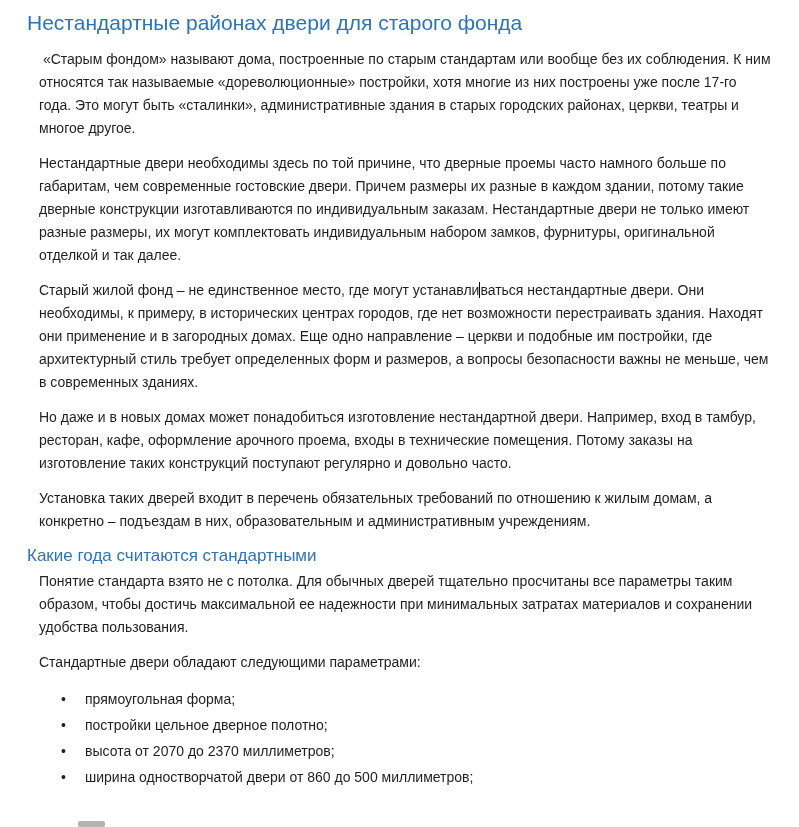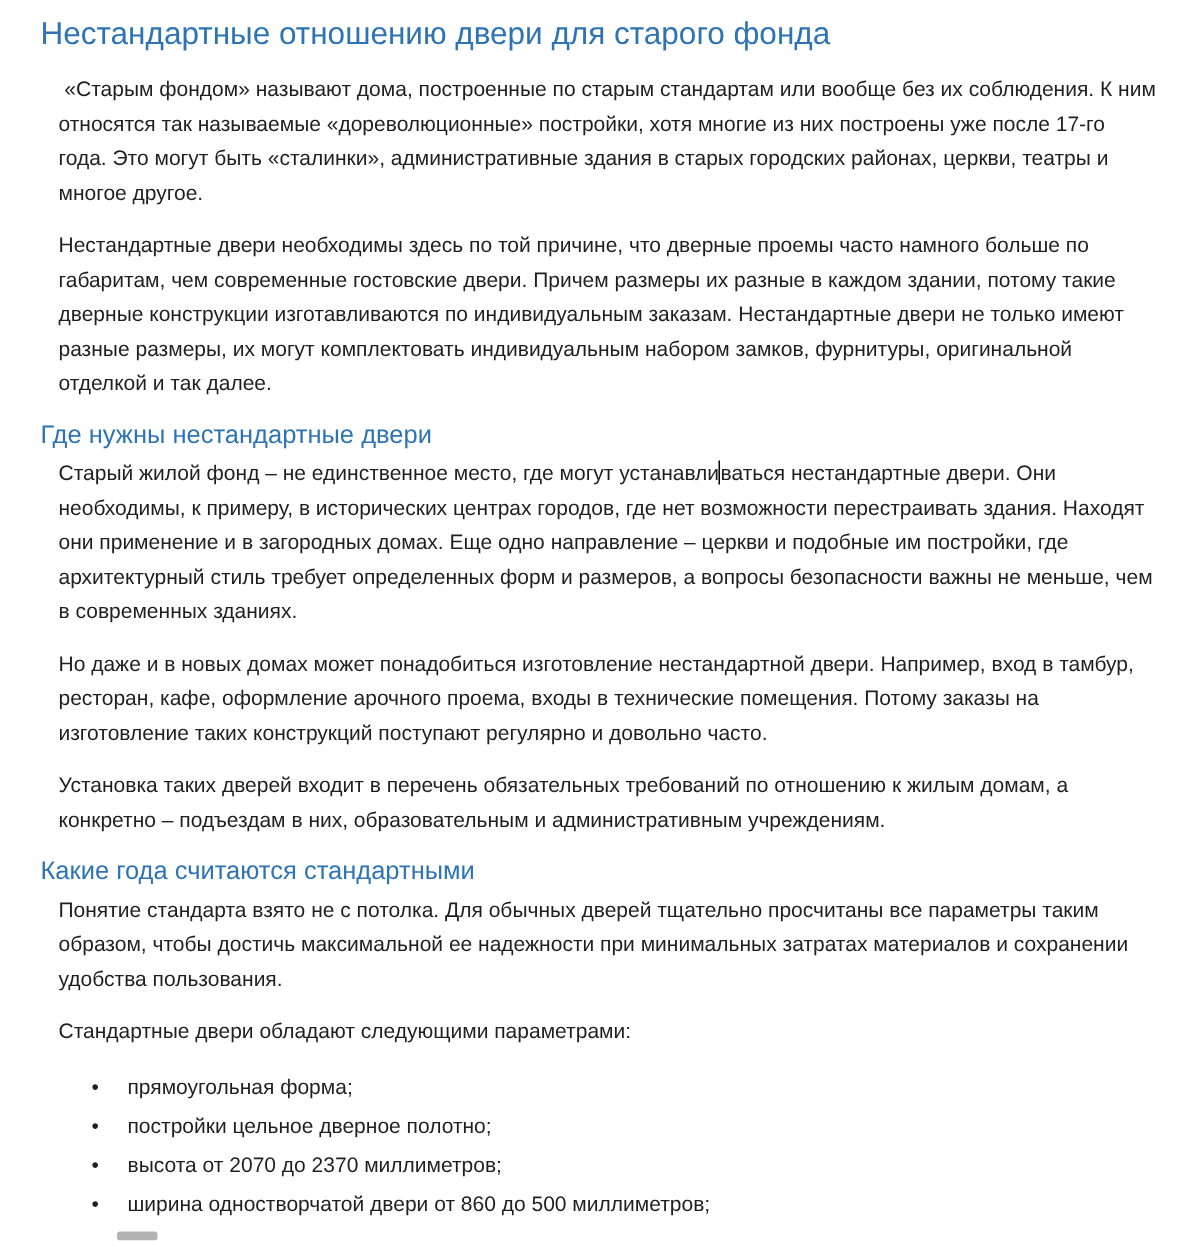--- a/index.html
+++ b/index.html
@@ -69,27 +69,26 @@
     background: #9a9a9a;
     border-radius: 2px;
     opacity: 0.75;
   }
 </style>
 </head>
 <body>
 
 <div class="page">
 
-  <h1 class="doc-title">Нестандартные отношению двери для старого фонда</h1>
+  <h1 class="doc-title">Нестандартные районах двери для старого фонда</h1>
 
   <p class="doc-paragraph"> «Старым фондом» называют дома, построенные по старым стандартам или вообще без их соблюдения. К ним относятся так называемые «дореволюционные» постройки, хотя многие из них построены уже после 17-го года. Это могут быть «сталинки», административные здания в старых городских районах, церкви, театры и многое другое.</p>
 
   <p class="doc-paragraph">Нестандартные двери необходимы здесь по той причине, что дверные проемы часто намного больше по габаритам, чем современные гостовские двери. Причем размеры их разные в каждом здании, потому такие дверные конструкции изготавливаются по индивидуальным заказам. Нестандартные двери не только имеют разные размеры, их могут комплектовать индивидуальным набором замков, фурнитуры, оригинальной отделкой и так далее.</p>
 
-  <h2 class="doc-heading">Где нужны нестандартные двери</h2>
 
   <p class="doc-paragraph"><span>Старый жилой фонд – не единственное место, где могут устанавли</span><span class="caret"></span><span>ваться нестандартные двери. Они необходимы, к примеру, в исторических центрах городов, где нет возможности перестраивать здания. Находят они применение и в загородных домах. Еще одно направление – церкви и подобные им постройки, где архитектурный стиль требует определенных форм и размеров, а вопросы безопасности важны не меньше, чем в современных зданиях.</span></p>
 
   <p class="doc-paragraph">Но даже и в новых домах может понадобиться изготовление нестандартной двери. Например, вход в тамбур, ресторан, кафе, оформление арочного проема, входы в технические помещения. Потому заказы на изготовление таких конструкций поступают регулярно и довольно часто.</p>
 
   <p class="doc-paragraph">Установка таких дверей входит в перечень обязательных требований по отношению к жилым домам, а конкретно – подъездам в них, образовательным и административным учреждениям.</p>
 
   <h2 class="doc-heading">Какие года считаются стандартными</h2>
 
   <p class="doc-paragraph">Понятие стандарта взято не с потолка. Для обычных дверей тщательно просчитаны все параметры таким образом, чтобы достичь максимальной ее надежности при минимальных затратах материалов и сохранении удобства пользования.</p>

